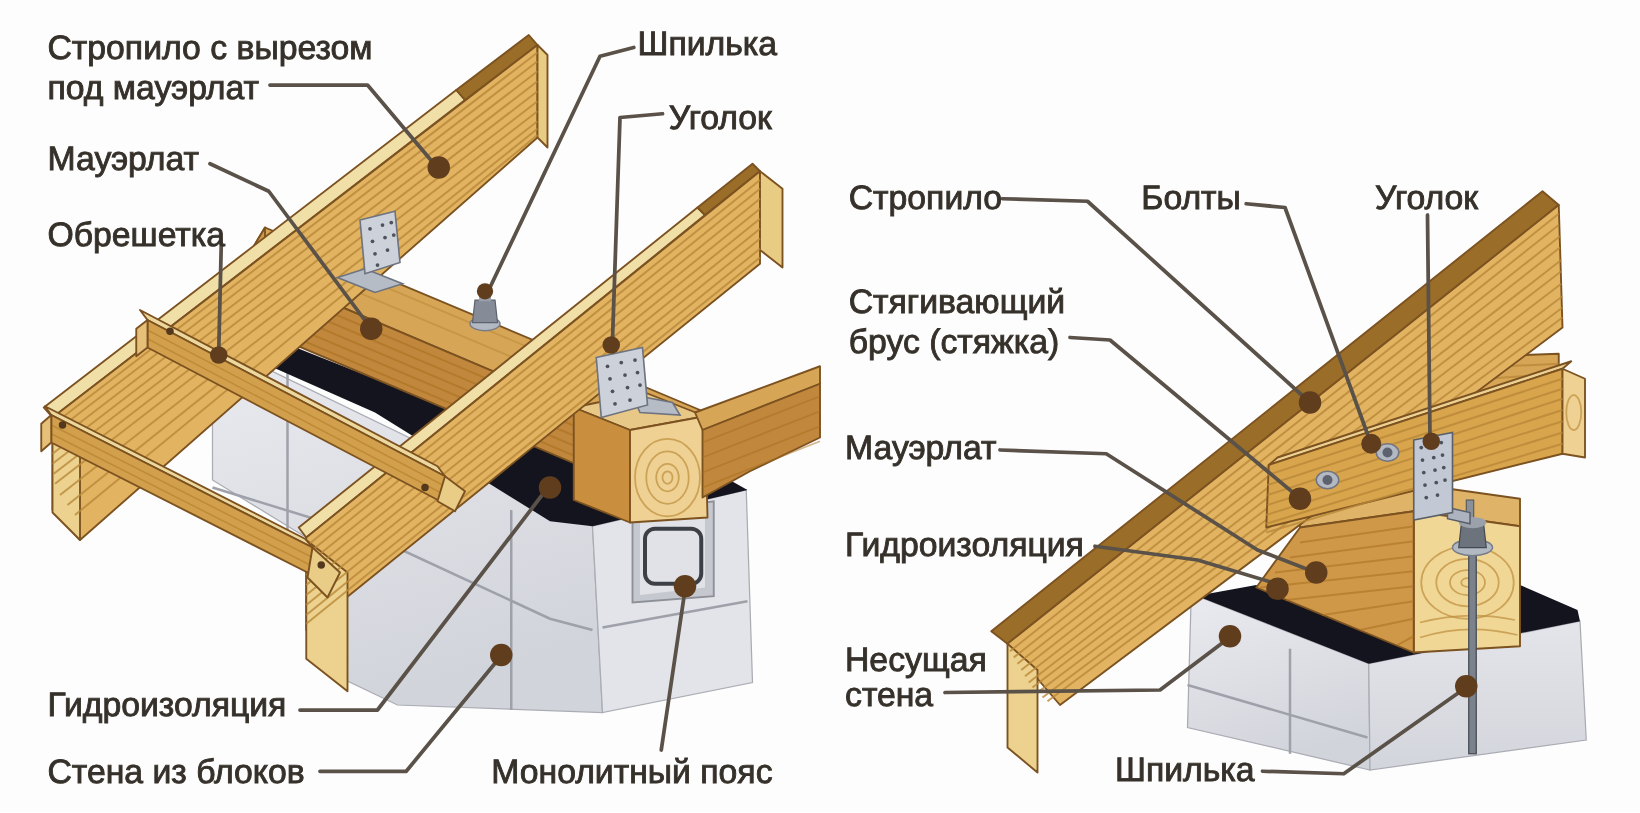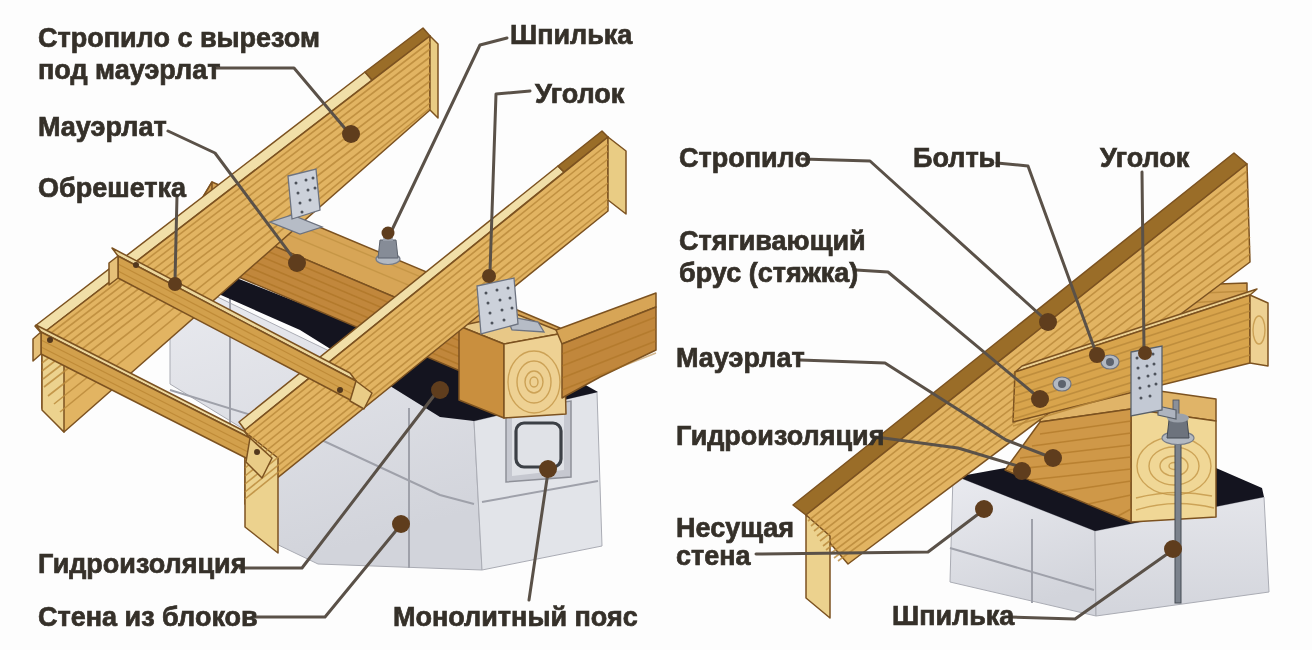--- a/index.html
+++ b/index.html
@@ -1,16 +1,16 @@
 <!DOCTYPE html>
 <html><head>
 <meta charset="utf-8">
 <style>
 html,body{margin:0;padding:0;background:#ffffff;}
-#c{position:relative;width:1312px;height:650px;background:#fdfdfd;overflow:hidden;font-weight:bold;}
+#c{position:relative;width:1312px;height:650px;background:#fdfdfd;overflow:hidden;}
 text{fill:#353029;font-family:"Liberation Sans",sans-serif;font-size:27px;paint-order:stroke;stroke:#353029;stroke-width:0.7px;}
 .ld{stroke:#5a5148;stroke-width:3;fill:none;stroke-linejoin:round;stroke-linecap:round;}
 .wd{stroke:#7c5220;stroke-width:1.5;stroke-linejoin:round;}
 .gr{stroke:#b9883a;stroke-width:1.6;fill:none;opacity:.8;}
 .gr2{stroke:#c09142;stroke-width:1.4;fill:none;opacity:.75;}
 .jt{stroke:#9fa1aa;stroke-width:2;fill:none;}
 </style>
 </head>
 <body>
 <div id="c">

